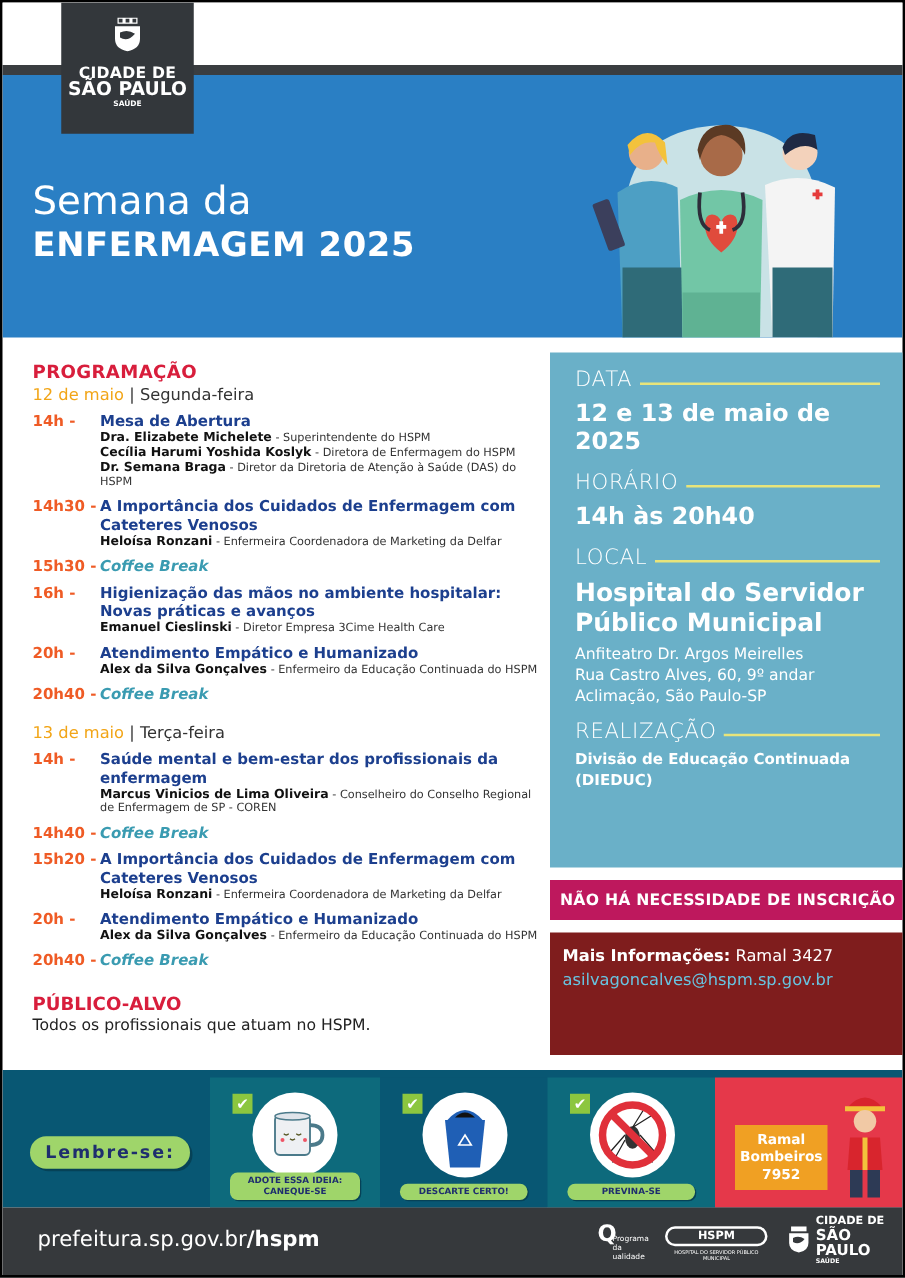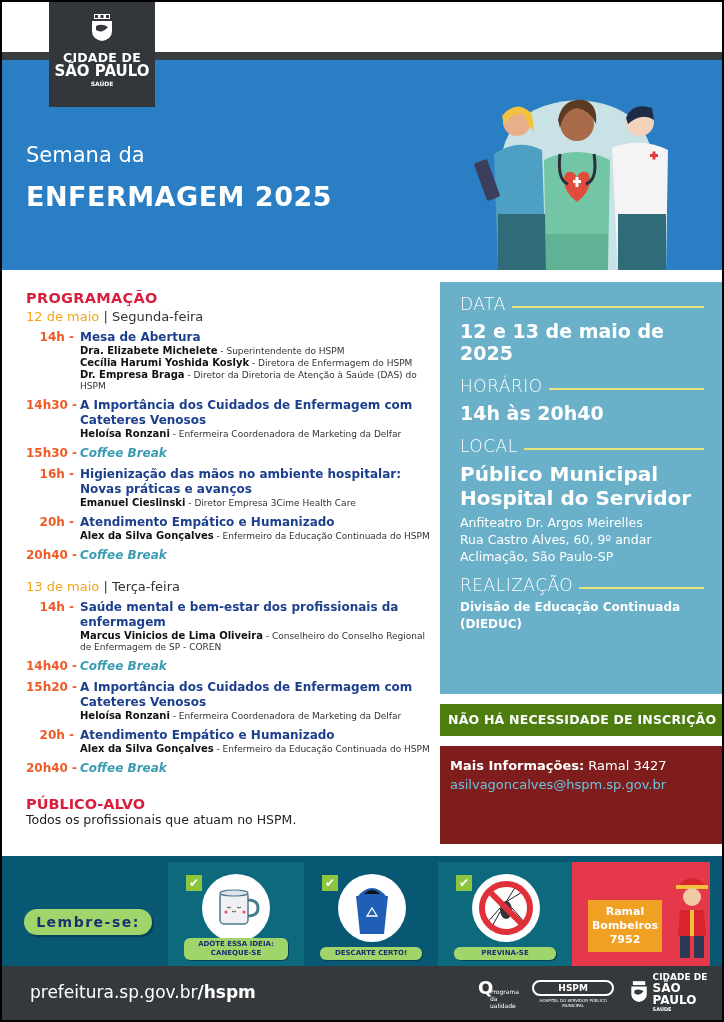--- a/index.html
+++ b/index.html
@@ -9,66 +9,66 @@
 
   
   .topwhite { position: absolute; left: 0; top: 0; width: 720px; height: 50px; background: #fff; }
   .darkstripe { position: absolute; left: 0; top: 50px; width: 720px; height: 8px; background: #3a3d40; }
   .hero { position: absolute; left: 0; top: 58px; width: 720px; height: 210px; background: #2a7fc4; }
   .logo-box { position: absolute; left: 47px; top: 0; width: 106px; height: 105px; background: #33373b; color: #fff; text-align: center; z-index: 2; }
   .logo-box .crest { margin: 12px auto 0; width: 26px; height: 28px; }
   .logo-box .l1 { font-weight: bold; font-size: 12.5px; line-height: 13px; margin-top: 5px; letter-spacing: 0.2px; }
   .logo-box .l2 { font-weight: bold; font-size: 15px; line-height: 15px; }
   .logo-box .l3 { font-weight: bold; font-size: 6px; line-height: 9px; }
-  .title1 { position: absolute; left: 24px; top: 141px; color: #fff; font-size: 21px; font-weight: normal; }
+  .title1 { position: absolute; left: 24px; top: 141px; color: #fff; font-size: 31px; font-weight: normal; }
   .title2 { position: absolute; left: 24px; top: 179px; color: #fff; font-size: 27px; font-weight: bold; letter-spacing: 0.5px; }
 
   .illus { position: absolute; left: 470px; top: 82px; width: 210px; height: 186px; }
 
   
   .prog { position: absolute; left: 24px; top: 288px; width: 410px; }
   .sec-title { color: #d81e3c; font-weight: bold; font-size: 14.5px; letter-spacing: 0.3px; }
   .day { font-size: 13px; margin-top: 3px; color: #333; }
   .day .d { color: #f2a517; }
   .row { display: flex; margin-top: 6px; }
-  .time { width: 54px; text-align: right; padding-right: 6px; color: #ef5b25; font-weight: bold; font-size: 12px; white-space: nowrap; }
+  .time { width: 54px; text-align: left; padding-right: 6px; color: #ef5b25; font-weight: bold; font-size: 12px; white-space: nowrap; }
   .content { flex: 1; }
   .talk { color: #1c3f8e; font-weight: bold; font-size: 12px; line-height: 15px; }
   .talk.coffee { color: #3a9bb1; font-style: italic; }
   .spk { font-size: 9px; line-height: 11px; color: #333; }
   .spk b { font-size: 10px; color: #111; text-align: center; }
   .pub-title { color: #d81e3c; font-weight: bold; font-size: 14.5px; margin-top: 20px; }
   .pub-text { font-size: 12.5px; color: #222; }
 
   
   .info { position: absolute; left: 438px; top: 280px; width: 284px; height: 412px; background: #6ab0c8; color: #fff; padding: 8px 20px; }
   .ihead { display: flex; align-items: center; font-size: 17px; font-weight: 300; margin-top: 4px; letter-spacing: 0.5px; }
   .ihead .line { flex: 1; height: 2px; background: #e8e47a; margin-left: 6px; margin-top: 6px; }
   .ibig { font-weight: bold; font-size: 19px; margin-top: 6px; margin-bottom: 12px; }
   .ihosp { font-weight: bold; font-size: 20px; line-height: 24px; margin-top: 6px; }
   .iaddr { font-size: 12.5px; line-height: 17px; margin-top: 4px; margin-bottom: 10px; }
   .ireal { font-weight: bold; font-size: 12px; line-height: 17px; margin-top: 4px; }
 
-  .noreg { position: absolute; left: 438px; top: 702px; width: 284px; height: 32px; background: #4d7c0f; color: #fff; font-weight: bold; font-size: 12.5px; padding: 8px 0 0 8px; letter-spacing: 0.2px; }
+  .noreg { position: absolute; left: 438px; top: 702px; width: 284px; height: 32px; background: #be185d; color: #fff; font-weight: bold; font-size: 12.5px; padding: 8px 0 0 8px; letter-spacing: 0.2px; }
   .more { position: absolute; left: 438px; top: 744px; width: 284px; height: 98px; background: #7f1d1d; color: #fff; padding: 12px 0 0 10px; font-size: 13px; }
   .more .mi b { font-weight: bold; }
   .more .em { color: #68c3e0; margin-top: 6px; }
   .more .em span.ou { color: #fff; }
 
   
   .band { position: absolute; left: 0; top: 854px; width: 720px; height: 110px; background: #085773; }
   .lembre { position: absolute; left: 22px; top: 53px; width: 128px; height: 26px; border-radius: 13px; background: #9fd56a; color: #1e2e6e; font-weight: bold; font-size: 14px; text-align: center; line-height: 26px; letter-spacing: 1.5px; box-shadow: 2px 2px 0 #064257; }
   .card { position: absolute; top: 6px; height: 104px; }
   .card .circle { position: absolute; left: 34px; top: 12px; width: 68px; height: 68px; border-radius: 50%; background: #fff; }
   .card .check { position: absolute; left: 18px; top: 13px; width: 16px; height: 16px; background: #8cc63f; color: #fff; font-size: 12px; line-height: 16px; text-align: center; font-weight: bold; }
   .card .lbl { position: absolute; left: 16px; right: 16px; bottom: 6px; background: #9fd56a; color: #1e2e6e; font-weight: bold; font-size: 7px; line-height: 9px; text-align: center; border-radius: 6px; padding: 2px 2px; box-shadow: 1px 1px 0 #064257; }
   .c1 { left: 166px; width: 136px; background: #0d6a7c; }
   .c2 { left: 302px; width: 134px; background: #085773; }
   .c3 { left: 436px; width: 134px; background: #0d6a7c; }
-  .c4 { left: 570px; width: 138px; top: 6px; background: #e5384a; }
+  .c4 { left: 570px; width: 150px; top: 6px; background: #e5384a; }
   .ramal { position: absolute; left: 16px; top: 38px; width: 74px; height: 52px; background: #f0a023; color: #fff; font-weight: bold; font-size: 11px; line-height: 14px; text-align: center; padding-top: 5px; }
 
   
   .footer { position: absolute; left: 0; top: 964px; width: 720px; height: 54px; background: #36393c; }
   .url { position: absolute; left: 28px; top: 16px; color: #fff; font-size: 17px; }
   .url b { font-weight: bold; }
   .flogos { position: absolute; left: 470px; top: 6px; display: flex; align-items: center; gap: 14px; color: #fff; }
   .q { width: 50px; height: 36px; font-size: 6px; line-height: 7px; text-align: left; position: relative; }
   .q .big { font-size: 18px; font-weight: bold; position: absolute; left: 6px; top: 10px; }
   .q .sm { position: absolute; left: 18px; top: 14px; }
@@ -140,21 +140,21 @@
       <span class="d">12 de maio</span>
       <span>| Segunda-feira</span>
     </div>
 
     <div class="row">
       <div class="time">14h -</div>
       <div class="content">
         <div class="talk">Mesa de Abertura</div>
         <div class="spk"><b>Dra. Elizabete Michelete</b><span> - Superintendente do HSPM</span></div>
         <div class="spk"><b>Cecília Harumi Yoshida Koslyk</b><span> - Diretora de Enfermagem do HSPM</span></div>
-        <div class="spk"><b>Dr. Empresa Braga</b><span> - Diretor da Diretoria de Atenção à Saúde (DAS) do HSPM</span></div>
+        <div class="spk"><b>Dr. Semana Braga</b><span> - Diretor da Diretoria de Atenção à Saúde (DAS) do HSPM</span></div>
       </div>
     </div>
 
     <div class="row">
       <div class="time">14h30 -</div>
       <div class="content">
         <div class="talk">A Importância dos Cuidados de Enfermagem com Cateteres Venosos</div>
         <div class="spk"><b>Heloísa Ronzani</b><span> - Enfermeira Coordenadora de Marketing da Delfar</span></div>
       </div>
     </div>
@@ -245,22 +245,22 @@
     <div class="ihead">
         <span>HORÁRIO</span>
         <span class="line"></span>
       </div>
     <div class="ibig">14h às 20h40</div>
     <div class="ihead">
         <span>LOCAL</span>
         <span class="line"></span>
       </div>
     <div class="ihosp">
+      <div>Hospital do Servidor</div>
       <div>Público Municipal</div>
-      <div>Hospital do Servidor</div>
     </div>
     <div class="iaddr">
       <div>Anfiteatro Dr. Argos Meirelles</div>
       <div>Rua Castro Alves, 60, 9º andar</div>
       <div>Aclimação, São Paulo-SP</div>
     </div>
     <div class="ihead">
         <span>REALIZAÇÃO</span>
         <span class="line"></span>
       </div>

